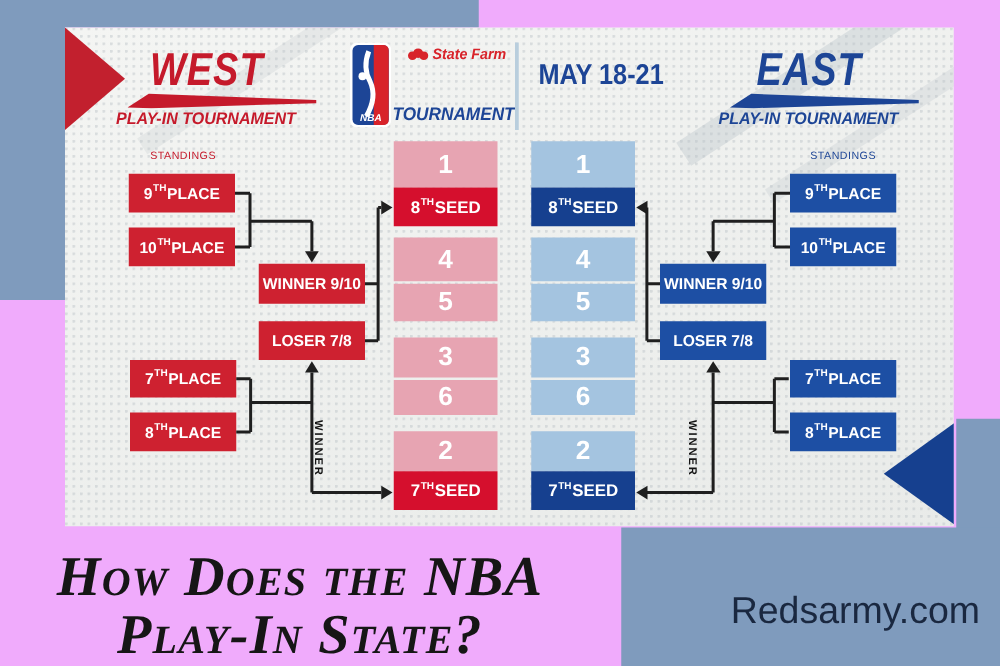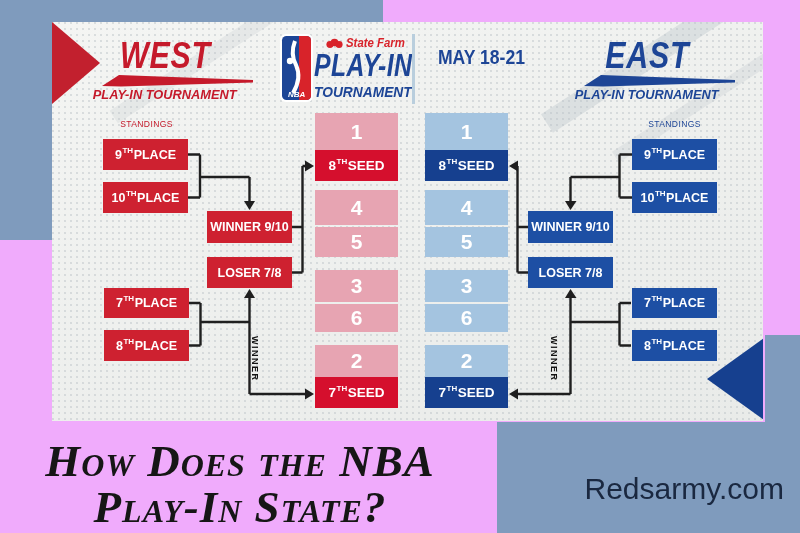--- a/index.html
+++ b/index.html
@@ -37,21 +37,21 @@
   .nba-logo{position:absolute;left:228px;top:12px;}
   .sf{position:absolute;left:262px;top:14px;display:flex;align-items:center;gap:3px;padding-left:12px;}
   .sf-text{color:#d8232a;font-weight:bold;font-style:italic;font-size:12px;transform:scaleX(.95);transform-origin:left;}
   .playin{position:absolute;left:262px;top:26px;color:#1d4596;font-weight:bold;font-style:italic;
           font-size:31px;letter-spacing:.5px;}
   .playin > span{display:inline-block;transform:scaleX(.8);transform-origin:left;}
   .tourn{position:absolute;left:262px;top:62px;color:#1d4596;font-weight:bold;font-style:italic;font-size:14.5px;}
   .tourn > span{display:inline-block;transform:scaleX(.95);transform-origin:left;}
   .divider{position:absolute;left:360px;top:12px;width:3px;height:70px;background:#b9cedd;}
   .dates{position:absolute;left:344px;top:24px;width:170px;text-align:center;color:#1d4596;
-         font-weight:bold;font-size:20px;}
+         font-weight:bold;font-size:23px;}
   .dates > span{display:inline-block;transform:scaleX(.88);}
   
   .bx{position:absolute;width:85px;height:31px;display:flex;align-items:center;justify-content:center;
       color:#fff;font-weight:bold;font-size:12.5px;white-space:nowrap;}
   .bx sup,.crow sup{font-size:8px;line-height:1;position:relative;top:-4px;margin:4px .5px;}
   .bx.red{background:#ce2130;} .bx.blue{background:#1d4fa4;}
   
   .crow{position:absolute;width:83px;display:flex;align-items:center;justify-content:center;
         color:#fff;font-weight:bold;white-space:nowrap;}
   .crow.n{font-size:21px;} .crow.s{font-size:13.5px;}
@@ -109,21 +109,20 @@
       <text x="8" y="63" font-size="8" font-weight="bold" font-style="italic" fill="#ffffff" font-family="Liberation Sans, sans-serif">NBA</text>
     </svg>
     <div class="sf">
       <svg width="17" height="11" viewBox="0 0 17 11">
         <ellipse cx="4" cy="6.5" rx="3.6" ry="3.4" fill="#d8232a"></ellipse>
         <ellipse cx="8.5" cy="4.5" rx="4" ry="3.8" fill="#d8232a"></ellipse>
         <ellipse cx="13" cy="6.5" rx="3.6" ry="3.4" fill="#d8232a"></ellipse>
       </svg>
       <span class="sf-text">State Farm</span>
     </div>
-    <div class="playin"><span>PLAY-IN</span></div>
     <div class="tourn"><span>TOURNAMENT</span></div>
     <div class="divider"></div>
     <div class="dates"><span>MAY 18-21</span></div>
 
     <div class="crow n pink" style="left:263px;top:91px;height:37px;">
         <span>1</span>
       </div>
     <div class="crow s red-dark" style="left:263px;top:128px;height:31px;">
         <span>8</span>
         <sup>TH</sup>

